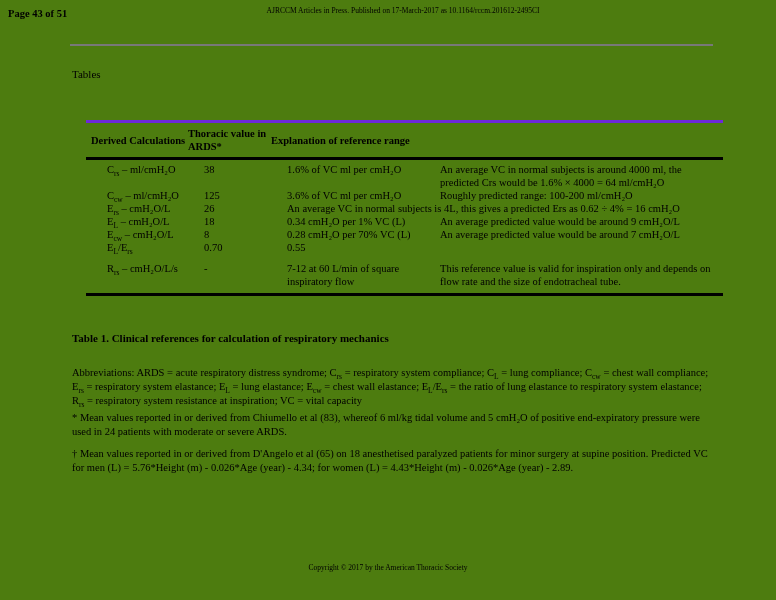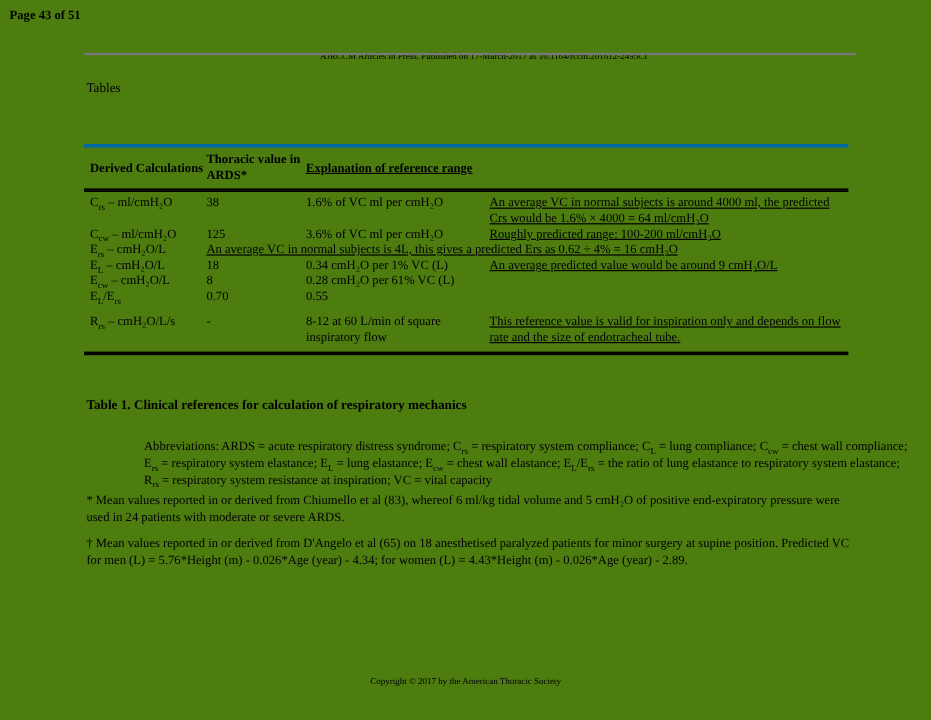--- a/index.html
+++ b/index.html
@@ -11,54 +11,54 @@
     font-family:"Liberation Serif","DejaVu Serif",serif;
     color:#000;
     overflow:hidden;
   }
   .page-num {
     position:absolute; left:8px; top:8px;
     font-size:10.5px; font-weight:bold;
   }
   .journal-line {
     position:absolute; top:6px; left:30px; right:0;
-    text-align:center; font-size:7.5px;margin-top:36px;
+    text-align:center; font-size:7.5px;
   }
   .header-rule {
     position:absolute; top:44px; left:70px;
     width:643px; height:2px; background:#787878;
   }
   .section-title {
     position:absolute; top:68px; left:72px;
     font-size:11px; font-weight:normal;
   }
   .ref-table {
-    position:absolute; top:120px; left:70px; width:637px;
+    position:absolute; top:120px; left:86px; width:637px;
     font-size:10.5px; line-height:13px;
-    border-top:3px solid #0369a1; border-bottom:3px solid #000;
+    border-top:3px solid #6d28d9; border-bottom:3px solid #000;
   }
   .thead { display:flex; align-items:center; padding:4px 0 4px 0; font-weight:bold; }
   .dbl-rule { height:2px; border-top:2px solid #000; border-bottom:1px solid #000; }
-  .tbody { padding:3px 0 5px 0; }
+  .tbody { padding:3px 0 5px 0;margin-left:16px; }
   .trow { display:flex; }
   .trow.last { margin-top:8px; }
   .c1 { width:102px; padding-left:5px; }
   .c2 { width:83px; }
   .c3 { width:153px; padding-right:8px; }
-  .c4 { flex:1; padding-right:2px;text-decoration:underline; }
+  .c4 { flex:1; padding-right:2px; }
   sub { font-size:7.5px; line-height:0; }
   .caption {
     position:absolute; top:332px; left:72px;
     font-size:11px; font-weight:bold;
   }
   .para {
     position:absolute; left:72px; width:644px;
     font-size:10.5px; line-height:14px;
   }
-  .abbrev { top:366px;margin-left:48px; }
+  .abbrev { top:366px; }
   .fn-star { top:411px; }
   .fn-dagger { top:447px; }
   .footer {
     position:absolute; top:563px; left:0; right:0;
     text-align:center; font-size:7.5px;
   }
 </style>
 </head>
 <body>
 
@@ -89,47 +89,49 @@
 
       <div class="trow">
         <div class="c1"><span>C</span><sub>cw</sub><span> – ml/cmH₂O</span></div>
         <div class="c2">125</div>
         <div class="c3">3.6% of VC ml per cmH₂O</div>
         <div class="c4">Roughly predicted range: 100-200 ml/cmH₂O</div>
       </div>
 
       <div class="trow">
         <div class="c1"><span>E</span><sub>rs</sub><span> – cmH₂O/L</span></div>
+        <div class="c2">26</div>
         <div class="c4">An average VC in normal subjects is 4L, this gives a predicted Ers as 0.62 ÷ 4% = 16 cmH₂O</div>
       </div>
 
       <div class="trow">
         <div class="c1"><span>E</span><sub>L</sub><span> – cmH₂O/L</span></div>
         <div class="c2">18</div>
         <div class="c3">0.34 cmH₂O per 1% VC (L)</div>
         <div class="c4">An average predicted value would be around 9 cmH₂O/L</div>
       </div>
 
       <div class="trow">
         <div class="c1"><span>E</span><sub>cw</sub><span> – cmH₂O/L</span></div>
         <div class="c2">8</div>
-        <div class="c3">0.28 cmH₂O per 61% VC (L)</div>
+        <div class="c3">0.28 cmH₂O per 70% VC (L)</div>
+        <div class="c4">An average predicted value would be around 7 cmH₂O/L</div>
       </div>
 
       <div class="trow">
         <div class="c1"><span>E</span><sub>L</sub><span>/E</span><sub>rs</sub></div>
         <div class="c2">0.70</div>
         <div class="c3">0.55</div>
         <div class="c4"></div>
       </div>
 
       <div class="trow last">
         <div class="c1"><span>R</span><sub>rs</sub><span> – cmH₂O/L/s</span></div>
         <div class="c2">-</div>
-        <div class="c3">8-12 at 60 L/min of square inspiratory flow</div>
+        <div class="c3">7-12 at 60 L/min of square inspiratory flow</div>
         <div class="c4">This reference value is valid for inspiration only and depends on flow rate and the size of endotracheal tube.</div>
       </div>
 
     </div>
   </div>
 
   <div class="caption">Table 1. Clinical references for calculation of respiratory mechanics</div>
 
   <div class="para abbrev"><span>Abbreviations: ARDS = acute respiratory distress syndrome; C</span><sub>rs</sub><span> = respiratory system compliance; C</span><sub>L</sub><span> = lung compliance; C</span><sub>cw</sub><span> = chest wall compliance; E</span><sub>rs</sub><span> = respiratory system elastance; E</span><sub>L</sub><span> = lung elastance; E</span><sub>cw</sub><span> = chest wall elastance; E</span><sub>L</sub><span>/E</span><sub>rs</sub><span> = the ratio of lung elastance to respiratory system elastance; R</span><sub>rs</sub><span> = respiratory system resistance at inspiration; VC = vital capacity</span></div>
 

